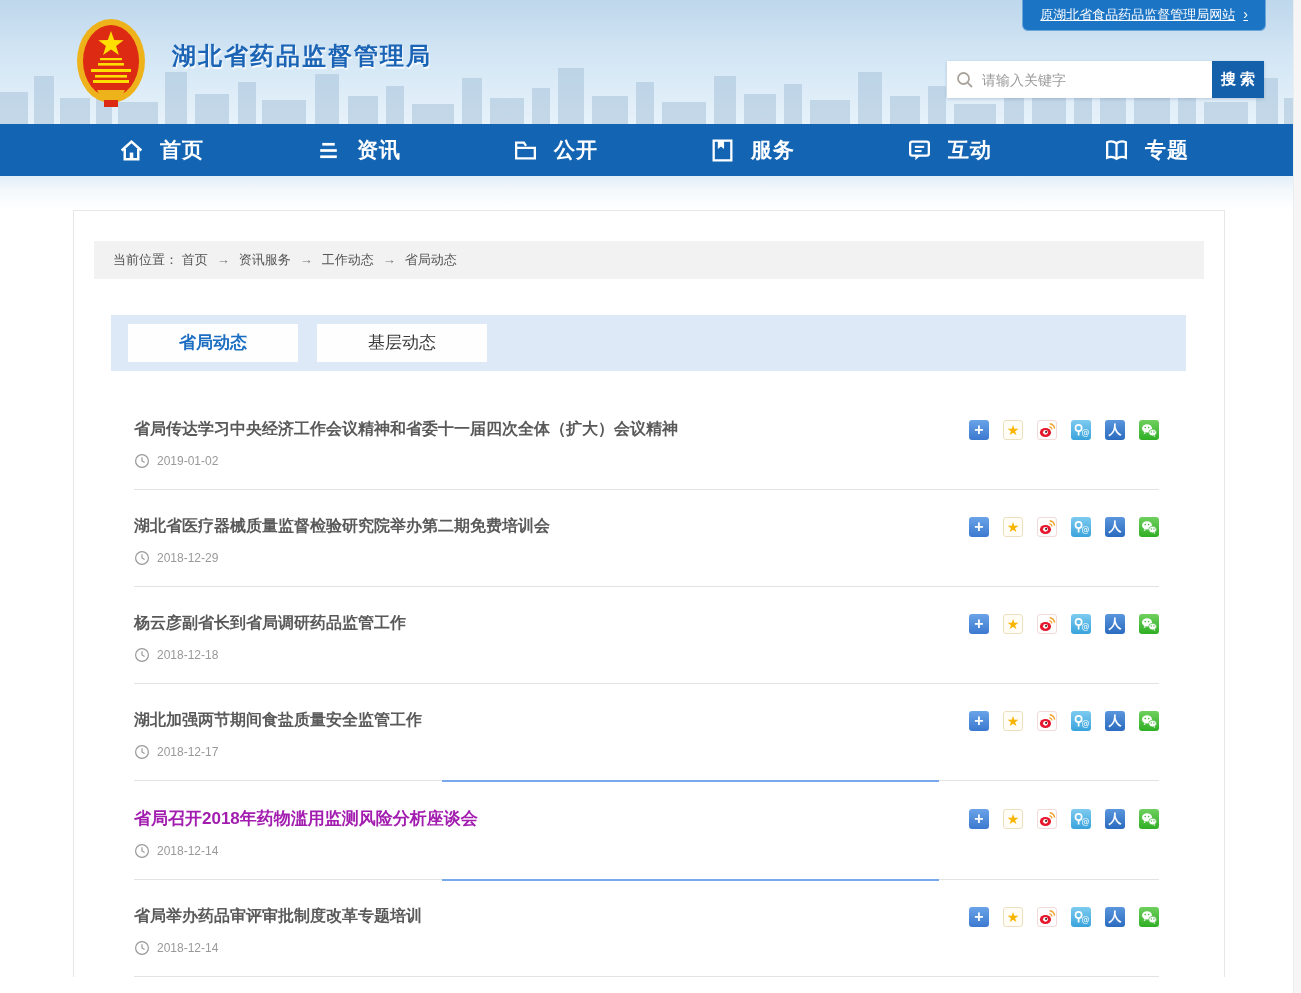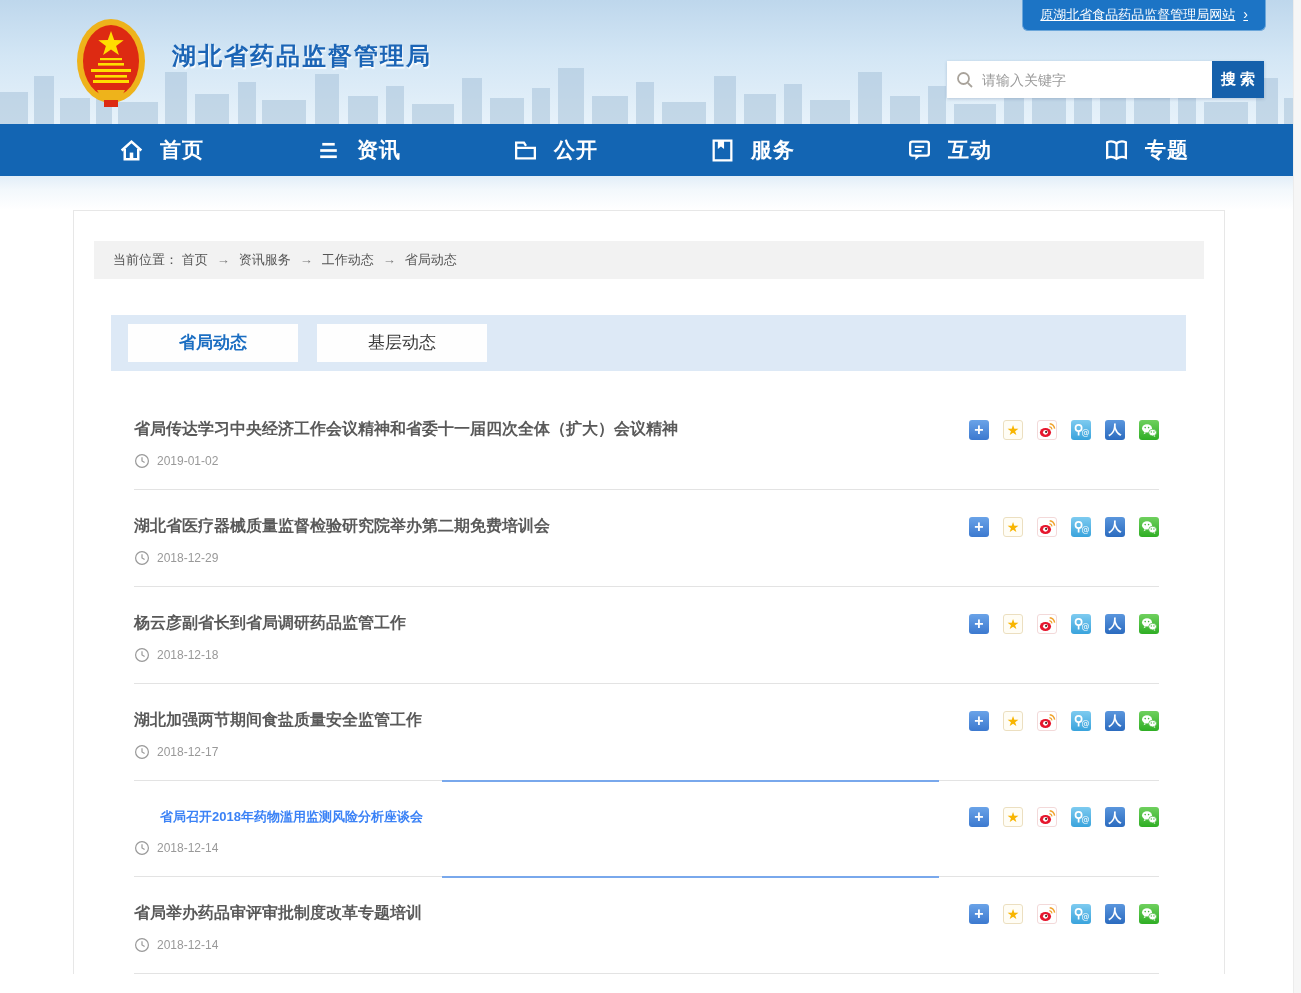--- a/index.html
+++ b/index.html
@@ -48,21 +48,21 @@
   .inner { margin:0 18px 0 17px; }
   .tabstrip { margin-top:36px; background:#dde9f6; padding:9px 0 9px 17px; display:flex; gap:19px; }
   .tab { width:170px; height:38px; line-height:38px; text-align:center; background:#fefefe;
     font-size:17px; color:#3a3a3a; cursor:pointer; }
   .tab.active { color:#1b6ec2; font-weight:bold; }
 
   .news-list { padding-top:22px; }
   .news-item { padding:26px 27px 0 23px; }
   .row1 { display:flex; justify-content:space-between; align-items:center; }
   .news-title { font-size:16px; color:#595959; cursor:pointer;font-weight:bold; }
-  .news-item.highlight .news-title { color:#3b82f6; font-weight:bold; font-size:13px;margin-left:26px; }
+  .news-item.highlight .news-title { color:#a21caf; font-weight:bold; font-size:17px; }
   .share-row { display:flex; gap:14px; flex:0 0 auto; margin-left:30px; }
   .si { width:20px; height:20px; border-radius:3px; display:flex; align-items:center;
     justify-content:center; cursor:pointer; overflow:hidden; }
   .si-plus { background:linear-gradient(180deg,#6aa3e8,#3c79cf); color:#fff;
     font-size:16px; font-weight:bold; line-height:1; }
   .si-qzone { background:#fffdf5; border:1px solid #ecdfc0; color:#f8b500; font-size:14px; line-height:1; }
   .si-sina { background:#fff; border:1px solid #f3d9d9; }
   .si-tqq { background:linear-gradient(180deg,#7ecbf0,#39a3dc); }
   .si-renren { background:linear-gradient(180deg,#5a96dd,#2b6bbf); color:#fff;
     font-size:13px; font-weight:bold; line-height:1; }

